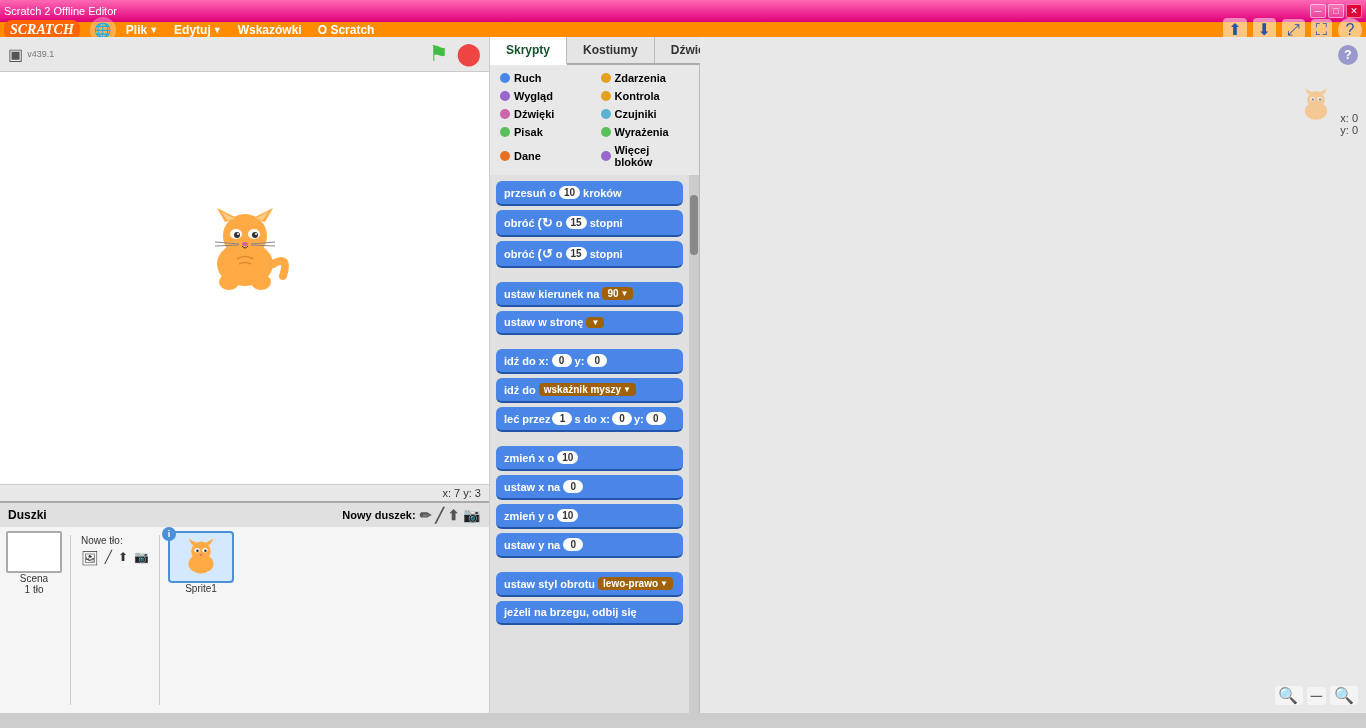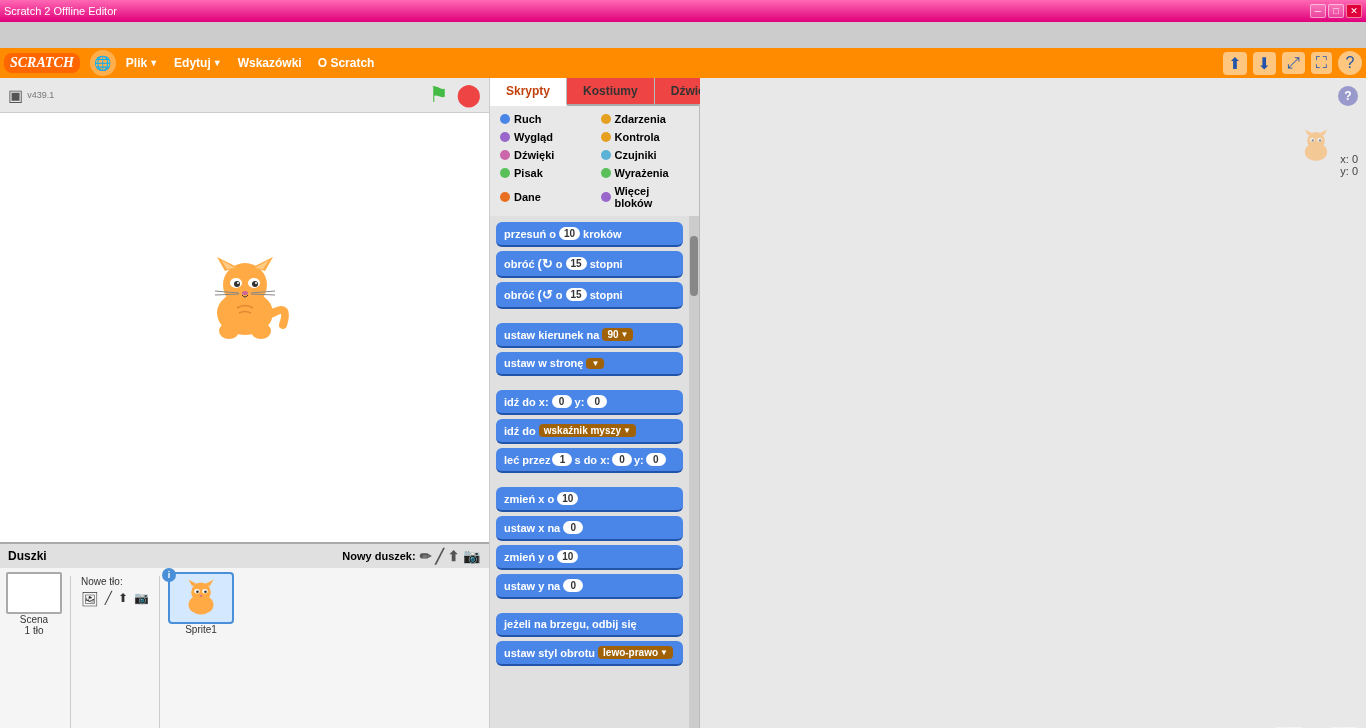--- a/index.html
+++ b/index.html
@@ -23,26 +23,25 @@
       border-radius: 2px;
       display: flex; align-items: center; justify-content: center;
       font-size: 9px; cursor: pointer; color: white;
       background: rgba(255,255,255,0.2);
     }
     .titlebar-btn.close { background: #e0003a; }
 
     
     #menubar {
       background: #ff8c00;
-      height: 30px;
+      height: 15px;
       display: flex;
       align-items: center;
       padding: 0 4px;
       gap: 4px;
-      margin-top: 26px;
     }
     #scratch-logo {
       background: #ff6600;
       border-radius: 8px;
       padding: 2px 6px;
       color: white;
       font-weight: bold;
       font-size: 14px;
       font-style: italic;
       font-family: 'Comic Sans MS', cursive;
@@ -200,25 +199,25 @@
       background: #ccc;
       border-bottom: 2px solid #aaa;
     }
     .tab {
       padding: 6px 16px;
       cursor: pointer;
       font-size: 12px;
       font-weight: bold;
       border-right: 1px solid #bbb;
       color: #333;
-      background: #ef4444;
+      background: #e5e5e5;
     }
     .tab.active {
       background: white;
-      color: #c2410c;
+      color: #14532d;
       border-bottom: 2px solid white;
       margin-bottom: -2px;
     }
 
     
     #categories {
       display: grid;
       grid-template-columns: 1fr 1fr;
       gap: 0;
       padding: 4px;
@@ -439,20 +438,21 @@
           <ellipse cx="34" cy="78" rx="10" ry="8" fill="#ffaa44"></ellipse>
           <ellipse cx="66" cy="78" rx="10" ry="8" fill="#ffaa44"></ellipse>
 
           <path d="M78,60 Q95,50 88,72" stroke="#ffaa44" stroke-width="8" fill="none" stroke-linecap="round"></path>
 
           <path d="M42,55 Q50,50 58,55" stroke="#dd8833" stroke-width="1.5" fill="none"></path>
           <path d="M44,60 Q50,57 56,60" stroke="#dd8833" stroke-width="1.5" fill="none"></path>
         </svg>
       </div>
     </div>
+    <div id="stage-coords" style="font-size:11px; color:#333; padding:2px 8px; background:#e8e8e8; border-top:1px solid #ccc;">x: 7   y: 3</div>
 
     <div id="sprites-panel">
       <div id="sprites-header">
         <span>Duszki</span>
         <div id="new-sprite-controls">
           <span>Nowy duszek:</span>
           <span class="sprite-tool-btn" title="Maluj">✏</span>
           <span class="sprite-tool-btn" title="Rysuj">╱</span>
           <span class="sprite-tool-btn" title="Wczytaj">⬆</span>
           <span class="sprite-tool-btn" title="Kamera">📷</span>
@@ -628,26 +628,26 @@
         </div>
 
         <div class="block">
           <span>ustaw y na</span>
           <span class="block-input">0</span>
         </div>
 
         <div class="block-spacer"></div>
 
         <div class="block">
-          <span>jeżeli na brzegu, odbij się</span>
-        </div>
-
-        <div class="block">
           <span>ustaw styl obrotu</span>
           <span class="block-dropdown">lewo-prawo</span>
+        </div>
+
+        <div class="block">
+          <span>jeżeli na brzegu, odbij się</span>
         </div>
 
       </div>
       <div id="scrollbar-track">
         <div id="scrollbar-thumb"></div>
       </div>
     </div>
   </div>
 
   <div id="script-area">

